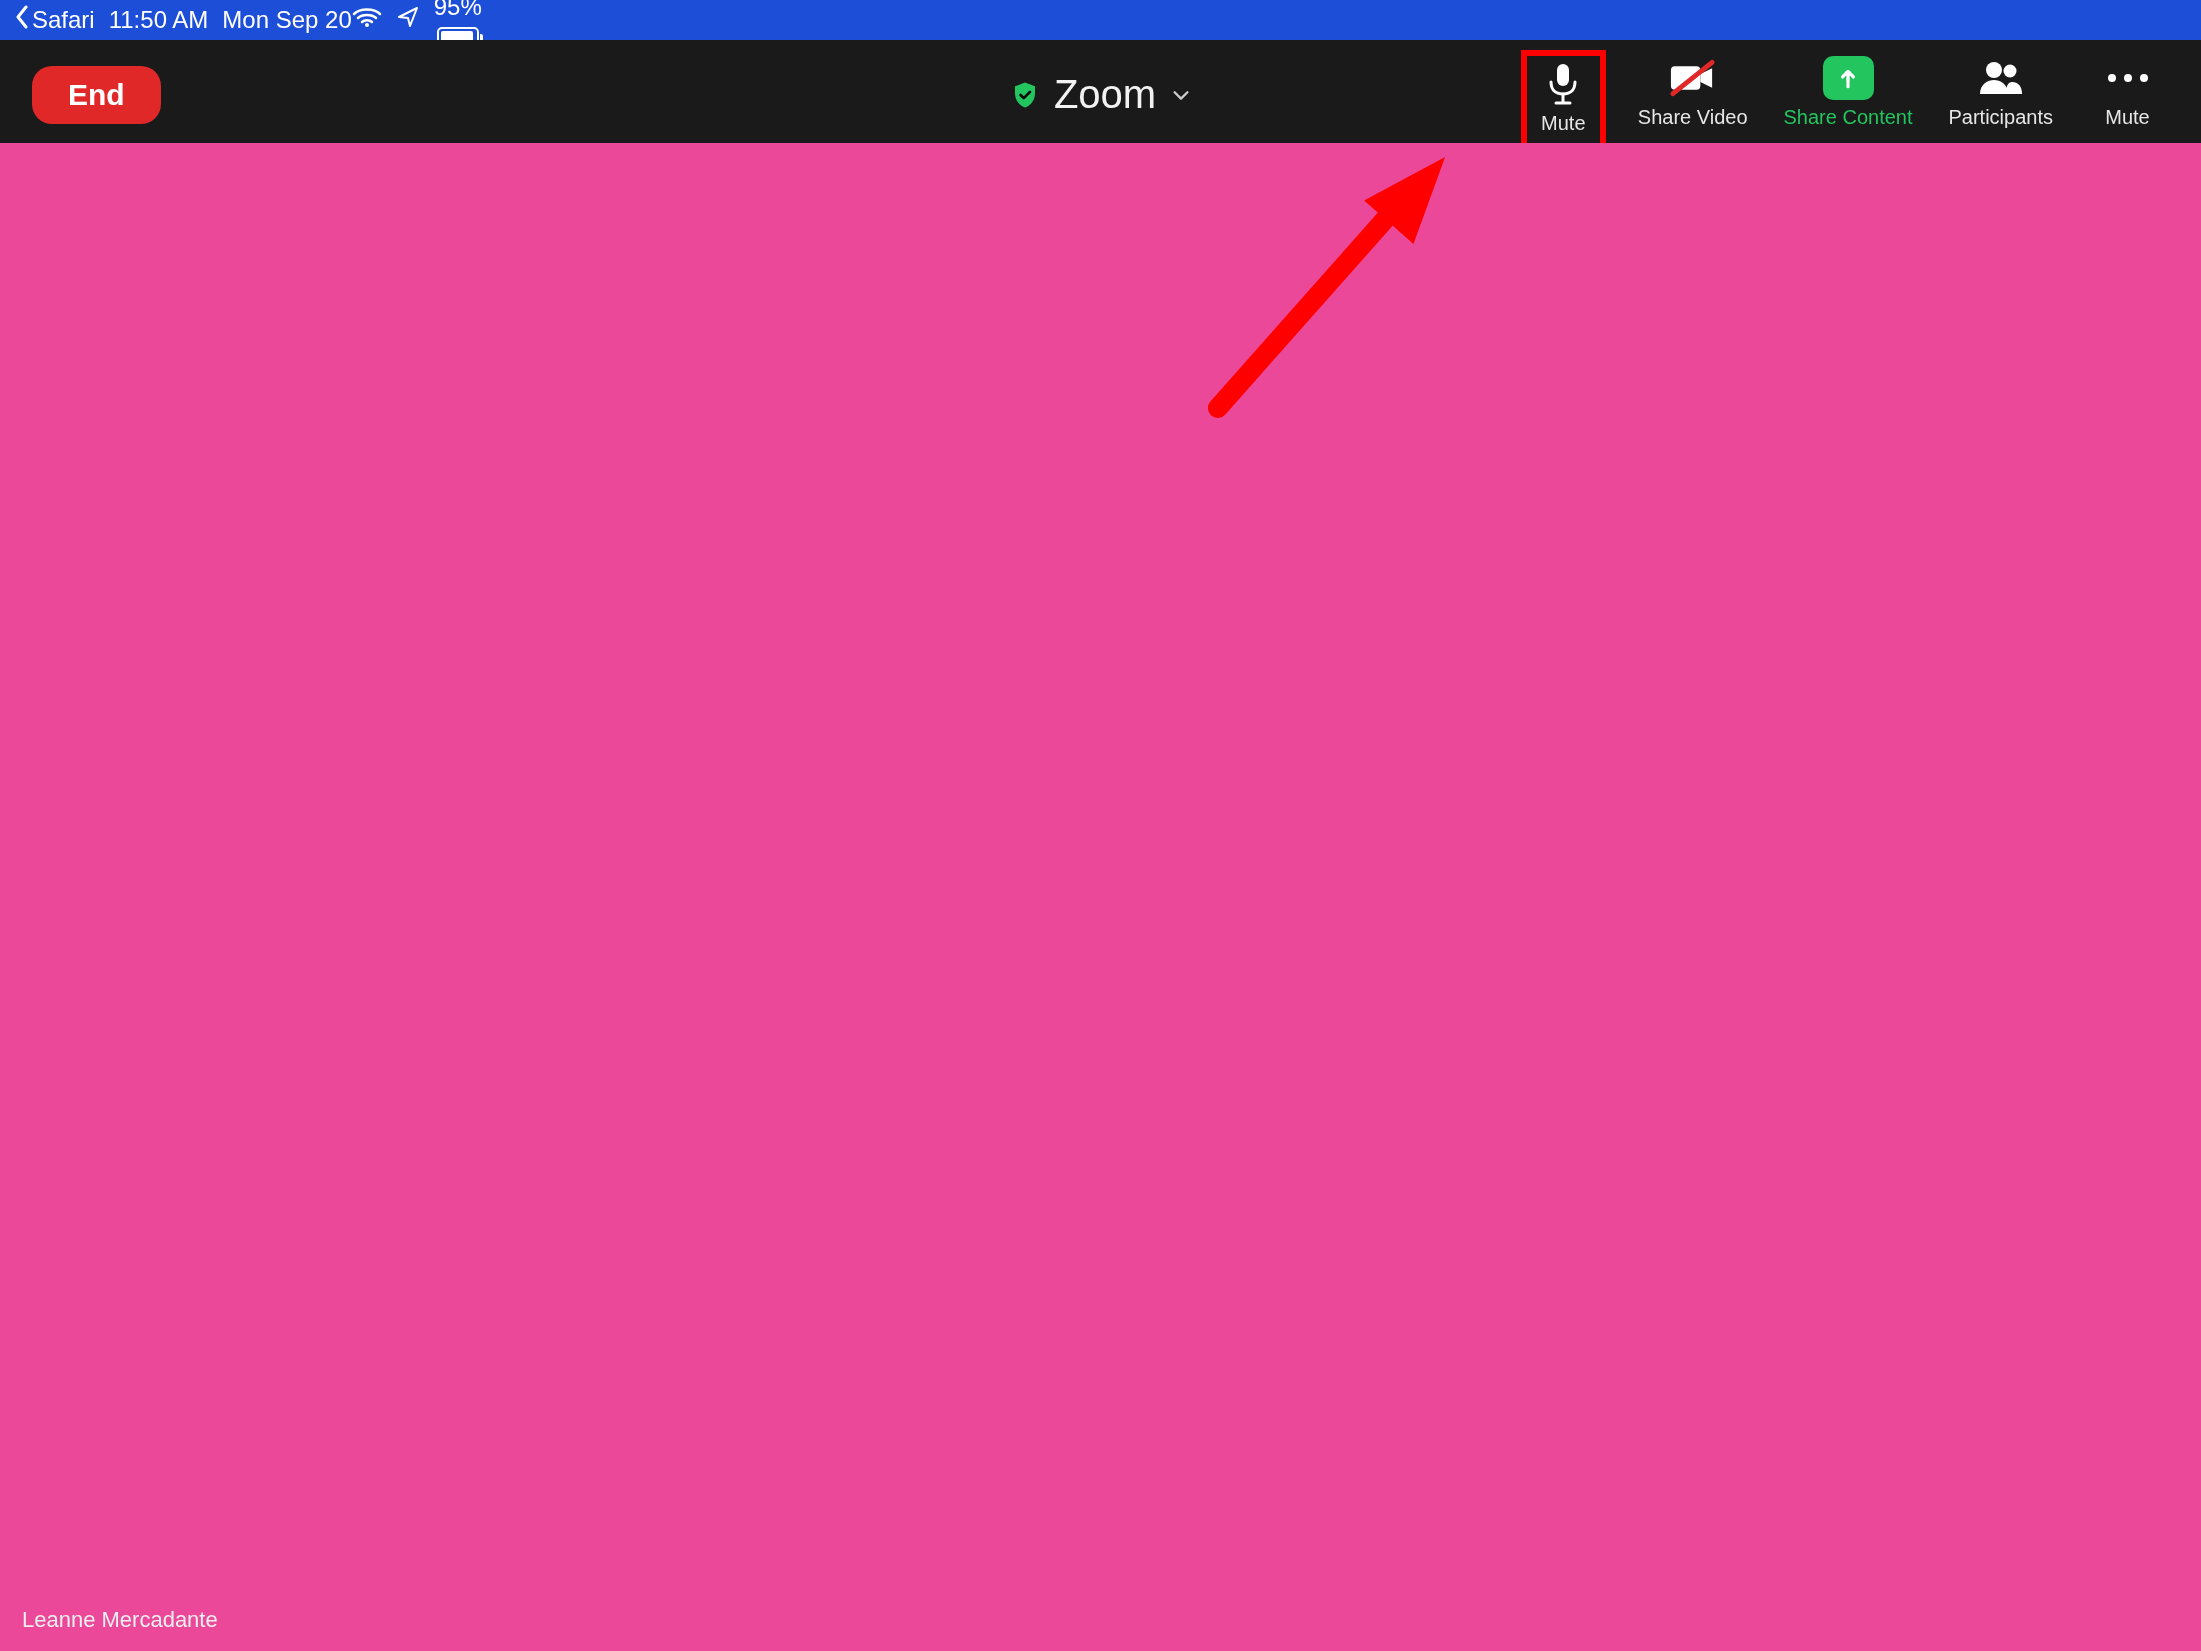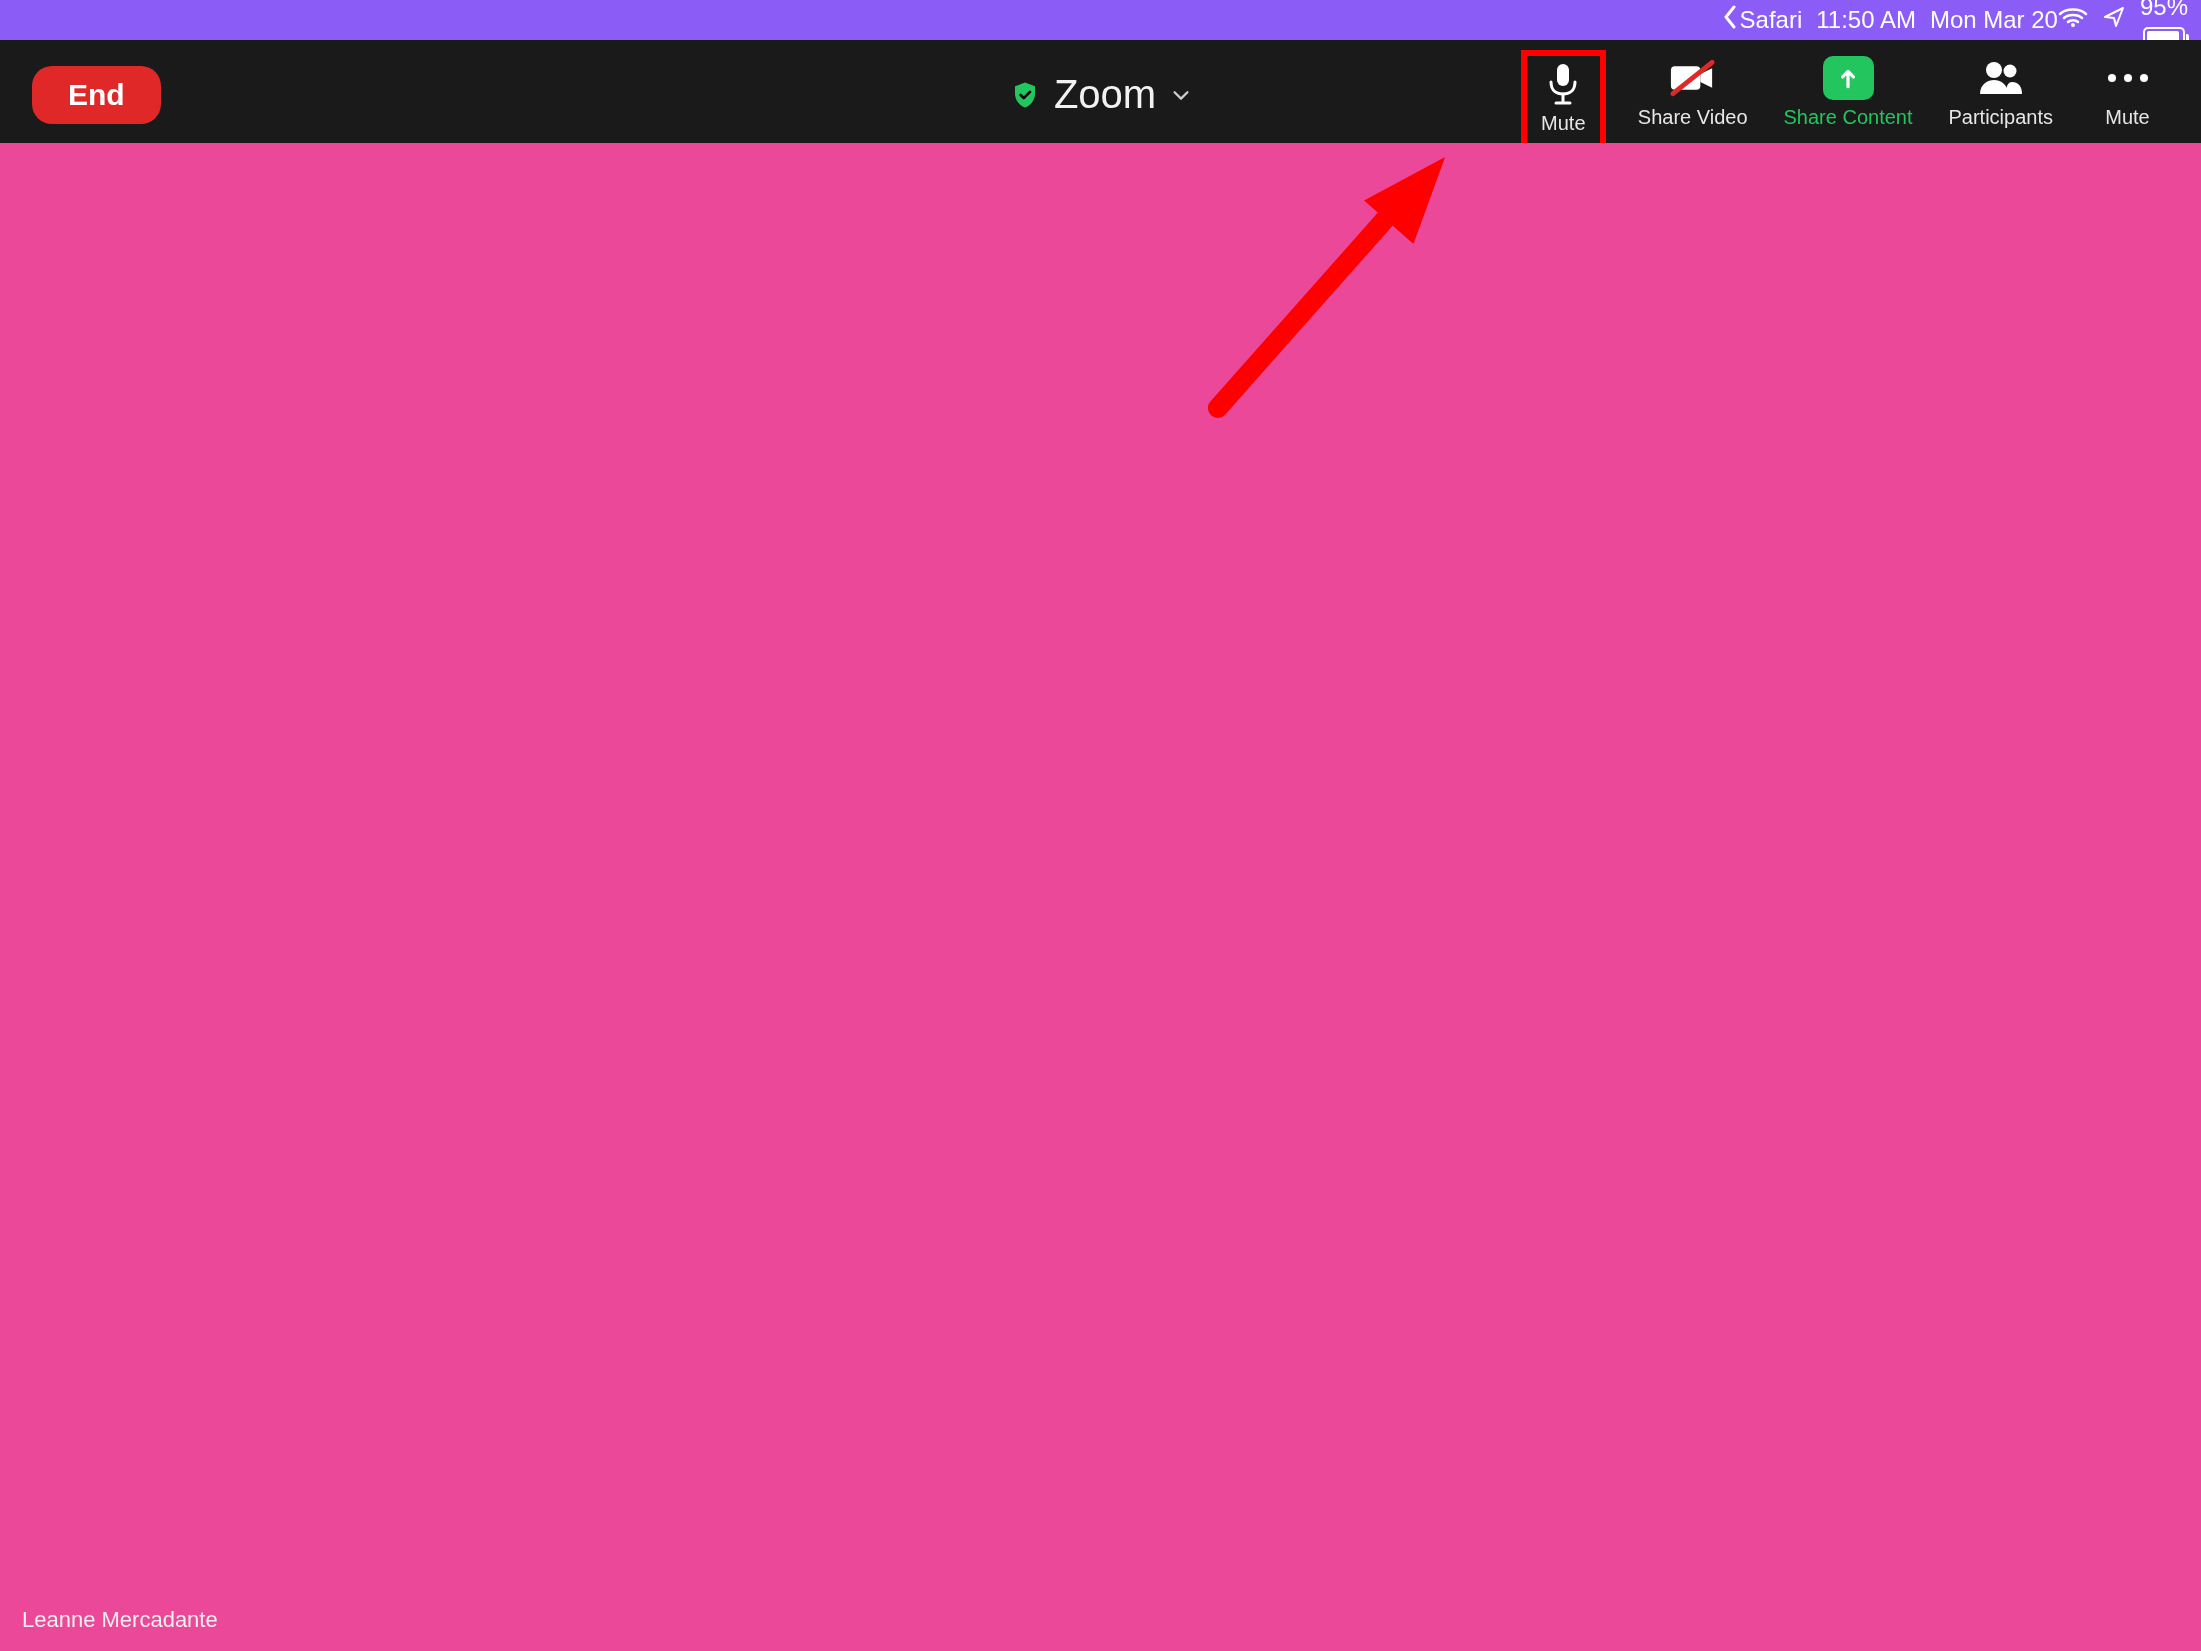--- a/index.html
+++ b/index.html
@@ -9,24 +9,24 @@
     background: #000;
     font-family: -apple-system, "Helvetica Neue", Arial, sans-serif;
     overflow: hidden;
     color: #fff;
   }
 
   
   .statusbar {
     width: 100%;
     height: 40px;
-    background: #8b5cf6;
-    display: flex;
-    align-items: center;
-    justify-content: flex-end;
+    background: #1d4ed8;
+    display: flex;
+    align-items: center;
+    justify-content: flex-start;
     padding: 0 14px;
     font-size: 24px;
     font-weight: 500;
   }
   .statusbar .left, .statusbar .right {
     display: flex;
     align-items: center;
     gap: 14px;
   }
   .sb-back {
@@ -158,21 +158,21 @@
   <div class="left">
     <div class="sb-back">
       <span>
         <svg viewBox="0 0 16 24">
             <path d="M12 2 L4 12 L12 22" stroke="#fff" stroke-width="3" fill="none" stroke-linecap="round" stroke-linejoin="round"></path>
           </svg>
       </span>
       <span>Safari</span>
     </div>
     <span>11:50 AM</span>
-    <span>Mon Mar 20</span>
+    <span>Mon Sep 20</span>
   </div>
   <div class="right">
     <span>
       <svg width="30" height="22" viewBox="0 0 30 22">
         <path d="M2 8 C8 2 22 2 28 8" stroke="#fff" stroke-width="2.5" fill="none" stroke-linecap="round"></path>
         <path d="M6 12 C10 8 20 8 24 12" stroke="#fff" stroke-width="2.5" fill="none" stroke-linecap="round"></path>
         <path d="M10 16 C12.5 13.5 17.5 13.5 20 16" stroke="#fff" stroke-width="2.5" fill="none" stroke-linecap="round"></path>
         <circle cx="15" cy="19" r="2" fill="#fff"></circle>
       </svg>
     </span>

